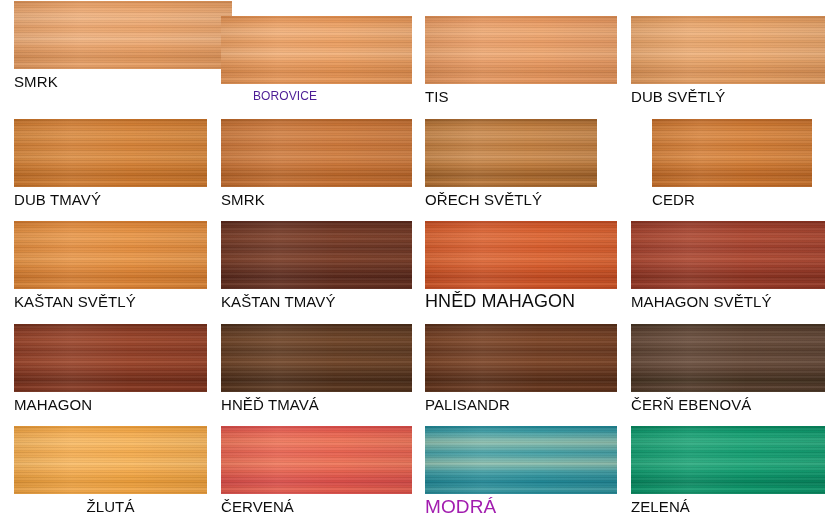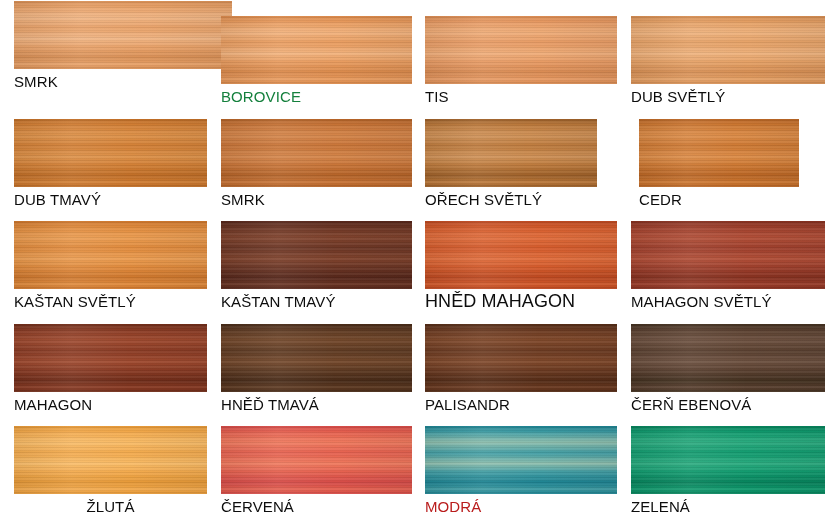--- a/index.html
+++ b/index.html
@@ -62,21 +62,21 @@
         <div class="grain-shade" style="background: linear-gradient(to right, rgba(0, 0, 0, 0.06) 0%, rgba(255, 255, 255, 0.05) 30%, rgba(0, 0, 0, 0) 60%, rgba(0, 0, 0, 0.05) 100%);"></div>
       </div>
       <div class="swatch-label" style="font-size: 15px; color: rgb(13, 13, 13);">SMRK</div>
     </div>
     <div class="swatch-cell" style="left: 221px; top: 16px; width: 191px;">
       <div class="swatch-chip" style="height: 68px; background: rgb(232, 155, 94);">
         <div class="grain-band" style="background: linear-gradient(rgb(217, 136, 74) 0%, rgb(232, 155, 94) 9%, rgb(242, 179, 126) 24%, rgb(232, 155, 94) 40%, rgb(242, 179, 126) 55%, rgb(232, 155, 94) 68%, rgb(217, 136, 74) 84%, rgb(232, 155, 94) 93%, rgb(217, 136, 74) 100%);"></div>
         <div class="grain-fine" style="background: repeating-linear-gradient(rgba(0, 0, 0, 0) 0px, rgba(0, 0, 0, 0) 1px, rgba(0, 0, 0, 0.07) 1px, rgba(0, 0, 0, 0.07) 2px, rgba(255, 255, 255, 0.05) 2px, rgba(255, 255, 255, 0.05) 4px, rgba(0, 0, 0, 0.04) 4px, rgba(0, 0, 0, 0.04) 5px);"></div>
         <div class="grain-shade" style="background: linear-gradient(to right, rgba(0, 0, 0, 0.06) 0%, rgba(255, 255, 255, 0.05) 30%, rgba(0, 0, 0, 0) 60%, rgba(0, 0, 0, 0.05) 100%);"></div>
       </div>
-      <div class="swatch-label" style="font-size: 15px; color: #15803d;">BOROVICE</div>
+      <div class="swatch-label" style="font-size: 12px; color: #4c1d95; margin-left: 32px;">BOROVICE</div>
     </div>
     <div class="swatch-cell" style="left: 631px; top: 16px; width: 194px;">
       <div class="swatch-chip" style="height: 68px; background: rgb(229, 160, 101);">
         <div class="grain-band" style="background: linear-gradient(rgb(213, 141, 82) 0%, rgb(229, 160, 101) 9%, rgb(238, 178, 125) 24%, rgb(229, 160, 101) 40%, rgb(238, 178, 125) 55%, rgb(229, 160, 101) 68%, rgb(213, 141, 82) 84%, rgb(229, 160, 101) 93%, rgb(213, 141, 82) 100%);"></div>
         <div class="grain-fine" style="background: repeating-linear-gradient(rgba(0, 0, 0, 0) 0px, rgba(0, 0, 0, 0) 1px, rgba(0, 0, 0, 0.07) 1px, rgba(0, 0, 0, 0.07) 2px, rgba(255, 255, 255, 0.05) 2px, rgba(255, 255, 255, 0.05) 4px, rgba(0, 0, 0, 0.04) 4px, rgba(0, 0, 0, 0.04) 5px);"></div>
         <div class="grain-shade" style="background: linear-gradient(to right, rgba(0, 0, 0, 0.06) 0%, rgba(255, 255, 255, 0.05) 30%, rgba(0, 0, 0, 0) 60%, rgba(0, 0, 0, 0.05) 100%);"></div>
       </div>
       <div class="swatch-label" style="font-size: 15px; color: rgb(13, 13, 13);">DUB SVĚTLÝ</div>
     </div>
     <div class="swatch-cell" style="left: 425px; top: 16px; width: 192px;">
@@ -104,21 +104,21 @@
       <div class="swatch-label" style="font-size: 15px; color: rgb(13, 13, 13);">SMRK</div>
     </div>
     <div class="swatch-cell" style="left: 425px; top: 119px; width: 172px;">
       <div class="swatch-chip" style="height: 68px; background: rgb(189, 122, 60);">
         <div class="grain-band" style="background: linear-gradient(rgb(156, 95, 40) 0%, rgb(189, 122, 60) 9%, rgb(207, 145, 87) 24%, rgb(189, 122, 60) 40%, rgb(207, 145, 87) 55%, rgb(189, 122, 60) 68%, rgb(156, 95, 40) 84%, rgb(189, 122, 60) 93%, rgb(156, 95, 40) 100%);"></div>
         <div class="grain-fine" style="background: repeating-linear-gradient(rgba(0, 0, 0, 0) 0px, rgba(0, 0, 0, 0) 1px, rgba(0, 0, 0, 0.07) 1px, rgba(0, 0, 0, 0.07) 2px, rgba(255, 255, 255, 0.05) 2px, rgba(255, 255, 255, 0.05) 4px, rgba(0, 0, 0, 0.04) 4px, rgba(0, 0, 0, 0.04) 5px);"></div>
         <div class="grain-shade" style="background: linear-gradient(to right, rgba(0, 0, 0, 0.06) 0%, rgba(255, 255, 255, 0.05) 30%, rgba(0, 0, 0, 0) 60%, rgba(0, 0, 0, 0.05) 100%);"></div>
       </div>
       <div class="swatch-label" style="font-size: 15px; color: rgb(13, 13, 13);">OŘECH SVĚTLÝ</div>
     </div>
-    <div class="swatch-cell" style="left: 605px; top: 119px; width: 194px; padding-left: 34px;">
+    <div class="swatch-cell" style="left: 618px; top: 119px; width: 194px; padding-left: 34px;">
       <div class="swatch-chip" style="height: 68px; background: rgb(205, 120, 50);">
         <div class="grain-band" style="background: linear-gradient(rgb(185, 101, 36) 0%, rgb(205, 120, 50) 9%, rgb(220, 140, 72) 24%, rgb(205, 120, 50) 40%, rgb(220, 140, 72) 55%, rgb(205, 120, 50) 68%, rgb(185, 101, 36) 84%, rgb(205, 120, 50) 93%, rgb(185, 101, 36) 100%);"></div>
         <div class="grain-fine" style="background: repeating-linear-gradient(rgba(0, 0, 0, 0) 0px, rgba(0, 0, 0, 0) 1px, rgba(0, 0, 0, 0.07) 1px, rgba(0, 0, 0, 0.07) 2px, rgba(255, 255, 255, 0.05) 2px, rgba(255, 255, 255, 0.05) 4px, rgba(0, 0, 0, 0.04) 4px, rgba(0, 0, 0, 0.04) 5px);"></div>
         <div class="grain-shade" style="background: linear-gradient(to right, rgba(0, 0, 0, 0.06) 0%, rgba(255, 255, 255, 0.05) 30%, rgba(0, 0, 0, 0) 60%, rgba(0, 0, 0, 0.05) 100%);"></div>
       </div>
       <div class="swatch-label" style="font-size: 15px; color: rgb(13, 13, 13);">CEDR</div>
     </div>
     <div class="swatch-cell" style="left: 14px; top: 221px; width: 193px;">
       <div class="swatch-chip" style="height: 68px; background: rgb(224, 138, 60);">
         <div class="grain-band" style="background: linear-gradient(rgb(205, 118, 44) 0%, rgb(224, 138, 60) 9%, rgb(235, 157, 82) 24%, rgb(224, 138, 60) 40%, rgb(235, 157, 82) 55%, rgb(224, 138, 60) 68%, rgb(205, 118, 44) 84%, rgb(224, 138, 60) 93%, rgb(205, 118, 44) 100%);"></div>
@@ -198,21 +198,21 @@
         <div class="grain-shade" style="background: linear-gradient(to right, rgba(0, 0, 0, 0.06) 0%, rgba(255, 255, 255, 0.05) 30%, rgba(0, 0, 0, 0) 60%, rgba(0, 0, 0, 0.05) 100%);"></div>
       </div>
       <div class="swatch-label" style="font-size: 15px; color: rgb(13, 13, 13);">ČERVENÁ</div>
     </div>
     <div class="swatch-cell" style="left: 425px; top: 426px; width: 192px;">
       <div class="swatch-chip" style="height: 68px; background: rgb(63, 156, 163);">
         <div class="grain-band" style="background: linear-gradient(rgb(28, 129, 144) 0%, rgb(63, 156, 163) 9%, rgb(143, 191, 174) 24%, rgb(63, 156, 163) 40%, rgb(143, 191, 174) 55%, rgb(63, 156, 163) 68%, rgb(28, 129, 144) 84%, rgb(63, 156, 163) 93%, rgb(28, 129, 144) 100%);"></div>
         <div class="grain-fine" style="background: repeating-linear-gradient(rgba(0, 0, 0, 0) 0px, rgba(0, 0, 0, 0) 1px, rgba(0, 0, 0, 0.07) 1px, rgba(0, 0, 0, 0.07) 2px, rgba(255, 255, 255, 0.05) 2px, rgba(255, 255, 255, 0.05) 4px, rgba(0, 0, 0, 0.04) 4px, rgba(0, 0, 0, 0.04) 5px);"></div>
         <div class="grain-shade" style="background: linear-gradient(to right, rgba(0, 0, 0, 0.06) 0%, rgba(255, 255, 255, 0.05) 30%, rgba(0, 0, 0, 0) 60%, rgba(0, 0, 0, 0.05) 100%);"></div>
       </div>
-      <div class="swatch-label" style="font-size: 15px; color: #b91c1c;">MODRÁ</div>
+      <div class="swatch-label" style="font-size: 19px; color: #a21caf;">MODRÁ</div>
     </div>
     <div class="swatch-cell" style="left: 631px; top: 426px; width: 194px;">
       <div class="swatch-chip" style="height: 68px; background: rgb(17, 154, 110);">
         <div class="grain-band" style="background: linear-gradient(rgb(6, 130, 91) 0%, rgb(17, 154, 110) 9%, rgb(43, 171, 127) 24%, rgb(17, 154, 110) 40%, rgb(43, 171, 127) 55%, rgb(17, 154, 110) 68%, rgb(6, 130, 91) 84%, rgb(17, 154, 110) 93%, rgb(6, 130, 91) 100%);"></div>
         <div class="grain-fine" style="background: repeating-linear-gradient(rgba(0, 0, 0, 0) 0px, rgba(0, 0, 0, 0) 1px, rgba(0, 0, 0, 0.07) 1px, rgba(0, 0, 0, 0.07) 2px, rgba(255, 255, 255, 0.05) 2px, rgba(255, 255, 255, 0.05) 4px, rgba(0, 0, 0, 0.04) 4px, rgba(0, 0, 0, 0.04) 5px);"></div>
         <div class="grain-shade" style="background: linear-gradient(to right, rgba(0, 0, 0, 0.06) 0%, rgba(255, 255, 255, 0.05) 30%, rgba(0, 0, 0, 0) 60%, rgba(0, 0, 0, 0.05) 100%);"></div>
       </div>
       <div class="swatch-label" style="font-size: 15px; color: rgb(13, 13, 13);">ZELENÁ</div>
     </div>
   </div>

